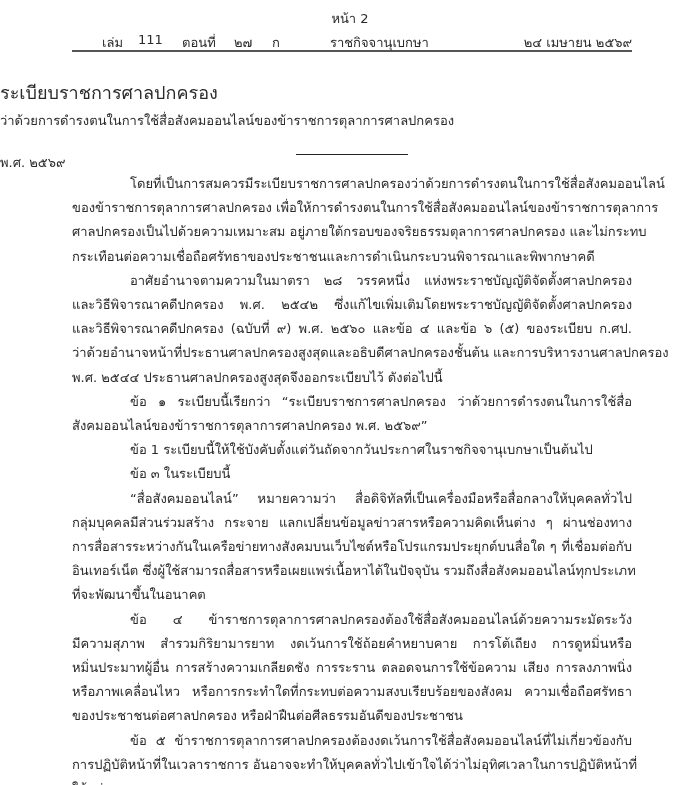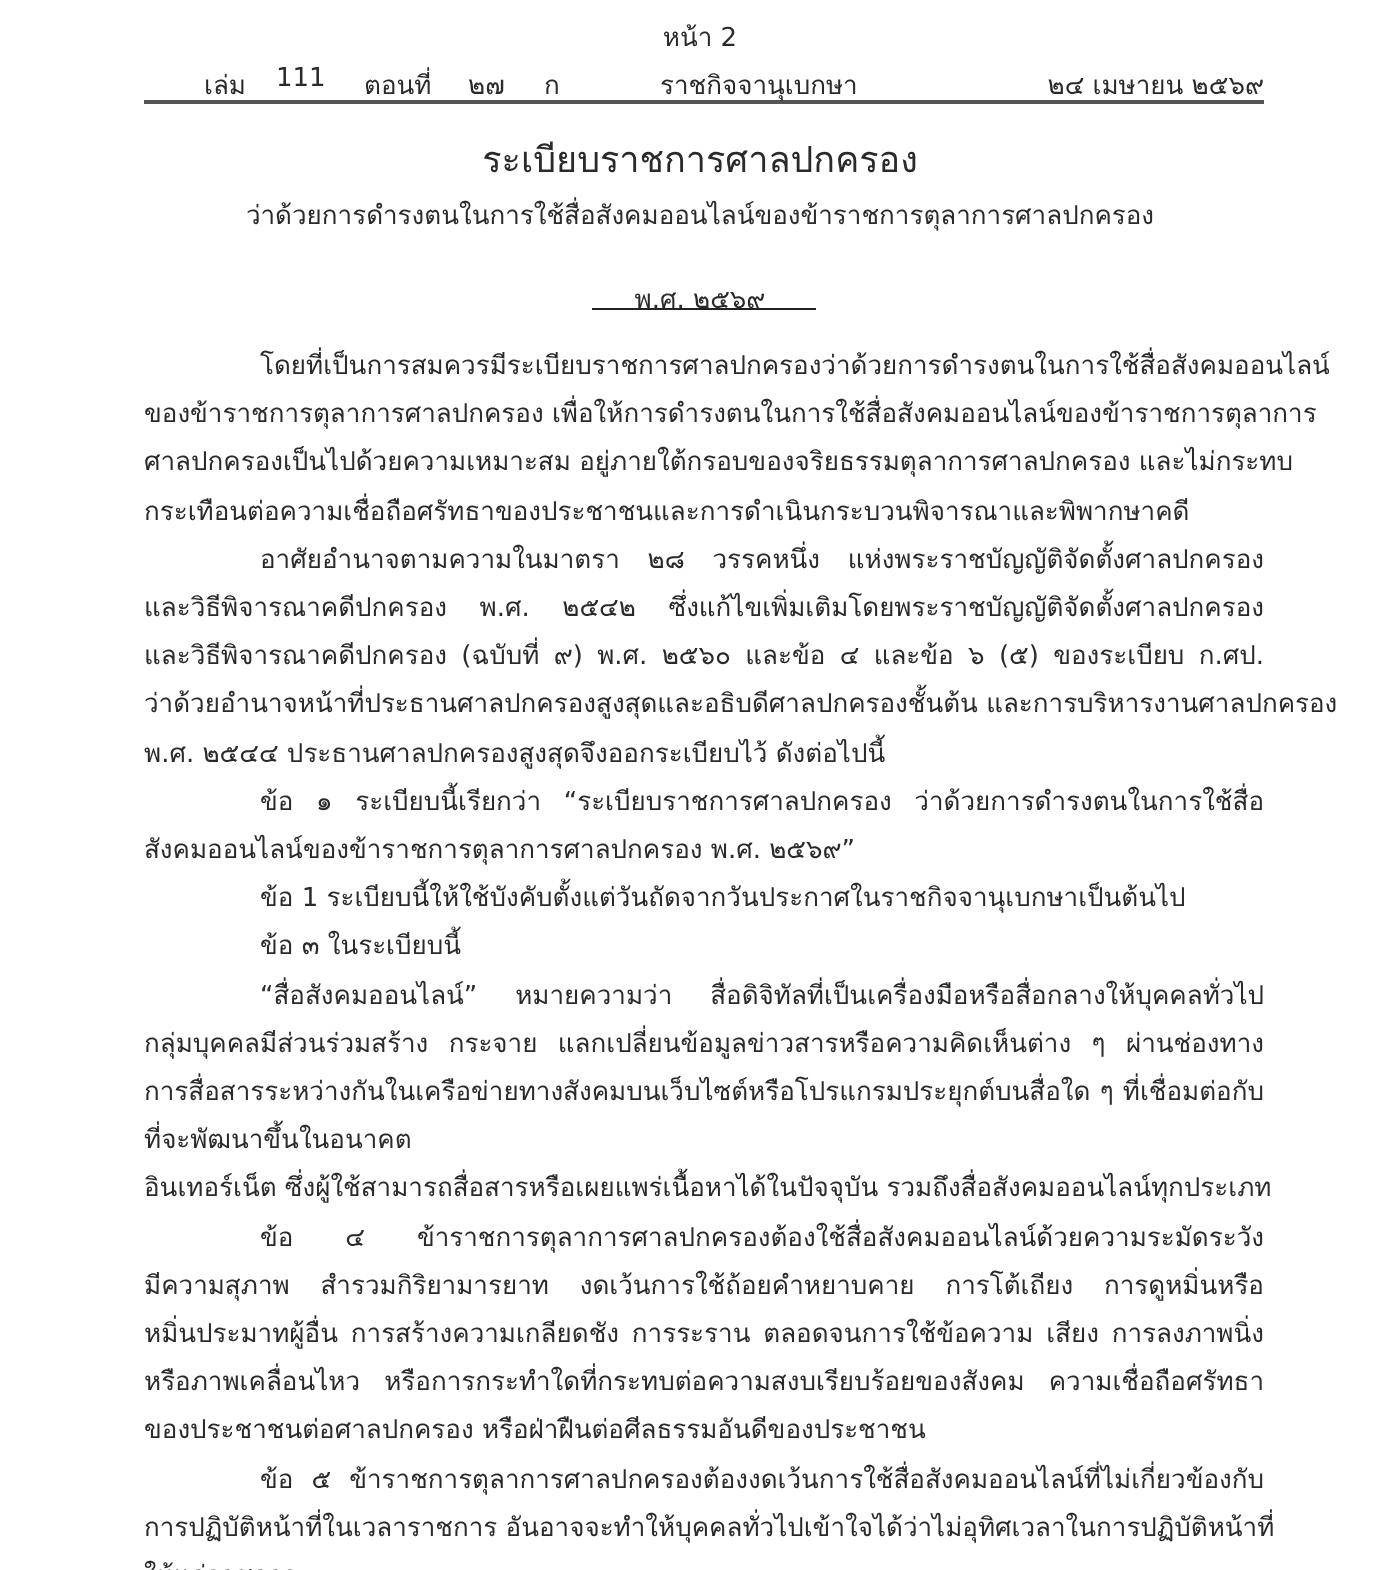--- a/index.html
+++ b/index.html
@@ -10,21 +10,21 @@
   }
   .page-num {
     position: absolute; top: 8px; left: 0; width: 700px; text-align: center;
     font-size: 13px;
   }
   .header-line {
     position: absolute; top: 30px; left: 72px; width: 560px; height: 20px;
     font-size: 13px; border-bottom: 2px solid #555;
   }
   .header-line span { position: absolute; top: 2px; white-space: nowrap; margin-left: 30px; }
-  .title-block { position: absolute; top: 68px; left: 0; width: 700px; text-align: center; }
+  .title-block { position: absolute; top: 80px; left: 0; width: 700px; text-align: left; }
   .title { font-size: 18px; margin: 0; line-height: 26px; }
   .subtitle { font-size: 13px; line-height: 26px; margin-top: 2px; }
   .year { font-size: 13px; line-height: 26px; margin-top: 16px; }
   .divider {
     position: absolute; top: 154px; left: 296px; width: 112px; height: 0;
     border-top: 1.5px solid #222;
   }
   .body-text {
     position: absolute; top: 172px; left: 72px; width: 560px;
     font-size: 13px; line-height: 24.2px; text-align: justify;
@@ -77,22 +77,22 @@
   <p>
     <span class="line last" style="padding-left:58px">ข้อ  1  ระเบียบนี้ให้ใช้บังคับตั้งแต่วันถัดจากวันประกาศในราชกิจจานุเบกษาเป็นต้นไป</span>
   </p>
   <p>
     <span class="line last" style="padding-left:58px">ข้อ  ๓  ในระเบียบนี้</span>
   </p>
   <p>
     <span class="line" style="padding-left:58px">“สื่อสังคมออนไลน์”  หมายความว่า  สื่อดิจิทัลที่เป็นเครื่องมือหรือสื่อกลางให้บุคคลทั่วไป</span>
     <span class="line">กลุ่มบุคคลมีส่วนร่วมสร้าง  กระจาย  แลกเปลี่ยนข้อมูลข่าวสารหรือความคิดเห็นต่าง ๆ  ผ่านช่องทาง</span>
     <span class="line">การสื่อสารระหว่างกันในเครือข่ายทางสังคมบนเว็บไซต์หรือโปรแกรมประยุกต์บนสื่อใด ๆ  ที่เชื่อมต่อกับ</span>
+    <span class="line">อินเทอร์เน็ต  ซึ่งผู้ใช้สามารถสื่อสารหรือเผยแพร่เนื้อหาได้ในปัจจุบัน  รวมถึงสื่อสังคมออนไลน์ทุกประเภท</span>
     <span class="line last">ที่จะพัฒนาขึ้นในอนาคต</span>
-    <span class="line">อินเทอร์เน็ต  ซึ่งผู้ใช้สามารถสื่อสารหรือเผยแพร่เนื้อหาได้ในปัจจุบัน  รวมถึงสื่อสังคมออนไลน์ทุกประเภท</span>
   </p>
   <p>
     <span class="line" style="padding-left:58px">ข้อ  ๔  ข้าราชการตุลาการศาลปกครองต้องใช้สื่อสังคมออนไลน์ด้วยความระมัดระวัง</span>
     <span class="line">มีความสุภาพ  สำรวมกิริยามารยาท  งดเว้นการใช้ถ้อยคำหยาบคาย  การโต้เถียง  การดูหมิ่นหรือ</span>
     <span class="line">หมิ่นประมาทผู้อื่น  การสร้างความเกลียดชัง  การระราน  ตลอดจนการใช้ข้อความ  เสียง  การลงภาพนิ่ง</span>
     <span class="line">หรือภาพเคลื่อนไหว  หรือการกระทำใดที่กระทบต่อความสงบเรียบร้อยของสังคม  ความเชื่อถือศรัทธา</span>
     <span class="line last">ของประชาชนต่อศาลปกครอง  หรือฝ่าฝืนต่อศีลธรรมอันดีของประชาชน</span>
   </p>
   <p>
     <span class="line" style="padding-left:58px">ข้อ  ๕  ข้าราชการตุลาการศาลปกครองต้องงดเว้นการใช้สื่อสังคมออนไลน์ที่ไม่เกี่ยวข้องกับ</span>

